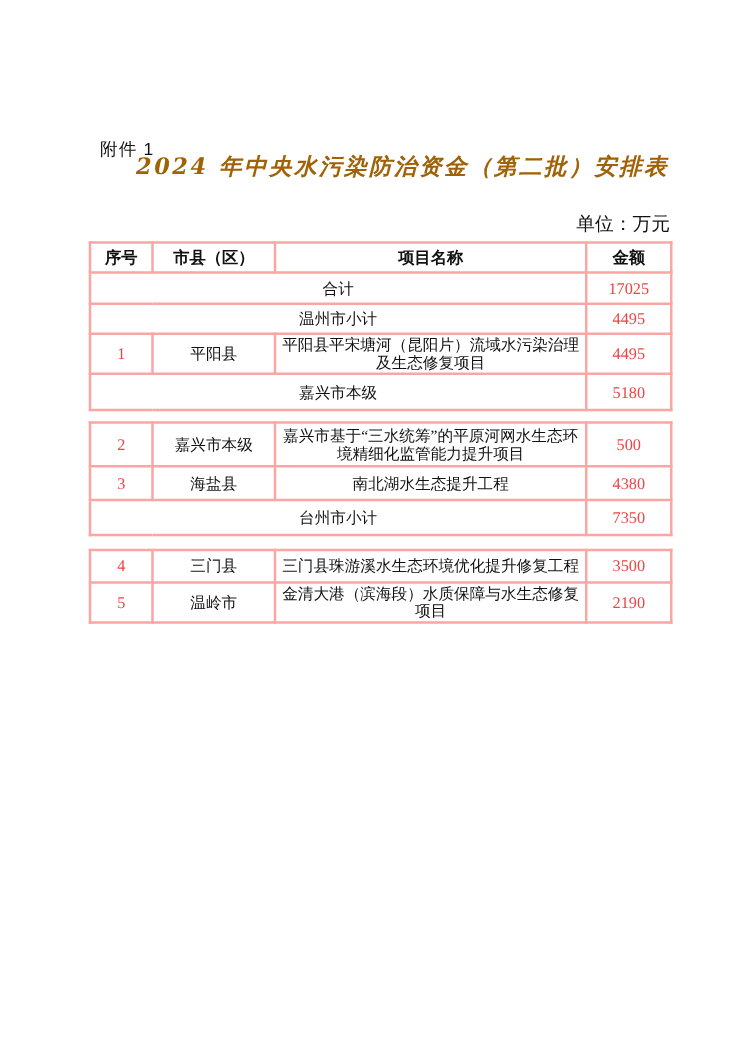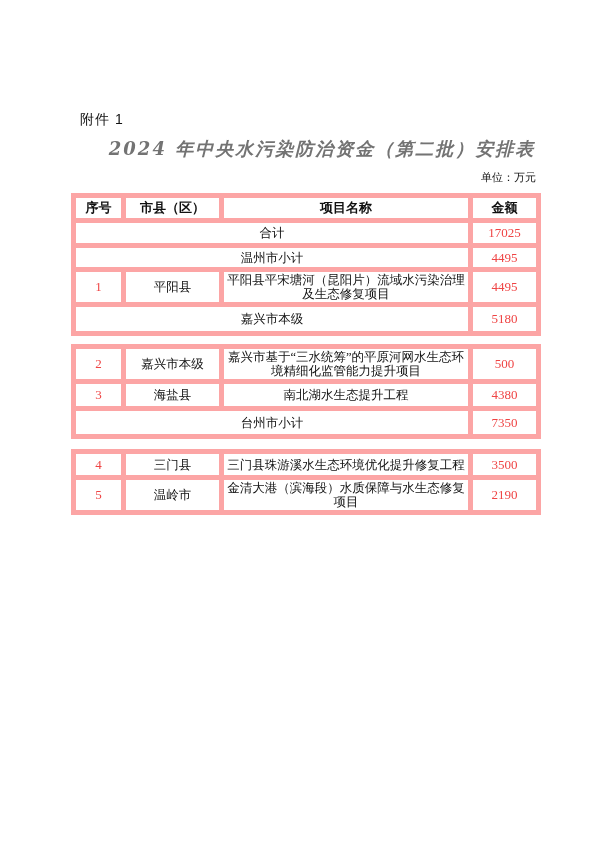--- a/index.html
+++ b/index.html
@@ -23,54 +23,54 @@
     font-size: 14px;
     font-weight: 500;
     color: #111;
     letter-spacing: 1px;
     text-align: center;
   }
   .doc-title {
     position: absolute;
     left: 0;
     right: 0;
-    top: 137px;
+    top: 121px;
     text-align: center;
     font-family: "DejaVu Serif", serif;
     font-style: italic;
     font-weight: bold;
     font-size: 18px;
     letter-spacing: 2px;
-    color: #737373;
+    color: #a16207;
     white-space: nowrap;
     padding-left: 44px;
   }
   .unit-note {
     position: absolute;
     right: 64px;
     top: 170px;
     font-family: "Liberation Serif", serif;
-    font-size: 11px;
+    font-size: 15px;
     color: #111;
   }
   .table-area {
     position: absolute;
     left: 71px;
     top: 193px;
     width: 465px;
   }
   table.seg {
     border-collapse: collapse;
     table-layout: fixed;
     width: 465px;
   }
   table.seg.gap8  { margin-top: 8px; }
   table.seg.gap10 { margin-top: 10px; }
   .seg th, .seg td {
-    border: 5px solid #fca5a5;
+    border: 2px solid #fca5a5;
     text-align: center;
     vertical-align: middle;
     padding: 1px 3px;
     overflow: hidden;
   }
   .seg th {
     font-family: "Liberation Sans", sans-serif;
     font-weight: bold;
     font-size: 13px;
     color: #111;

